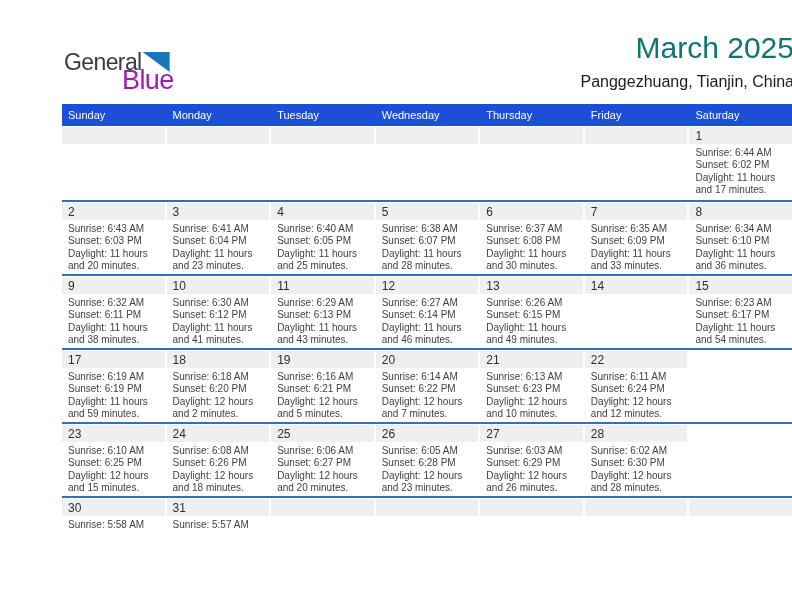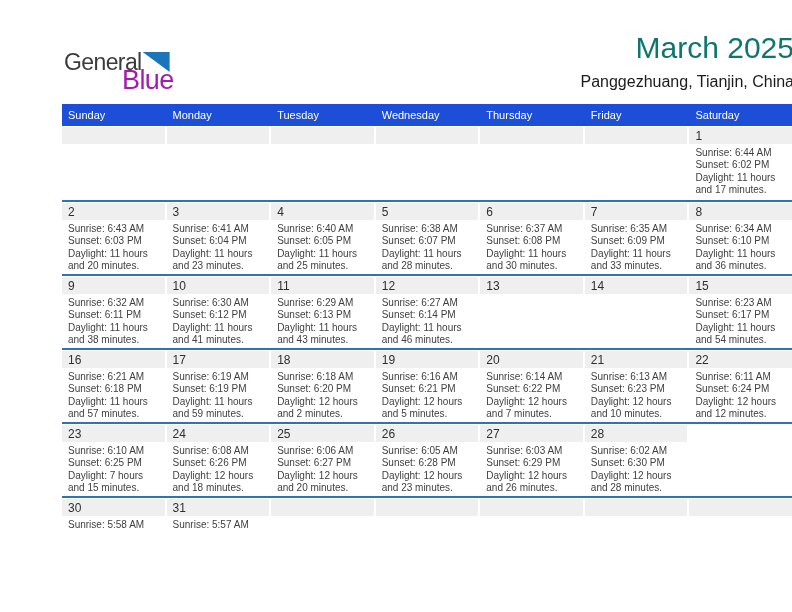--- a/index.html
+++ b/index.html
@@ -195,43 +195,40 @@
           <div class="cell">
             <div class="num">12</div>
             <div class="body">
               <div class="line">Sunrise: 6:27 AM</div>
               <div class="line">Sunset: 6:14 PM</div>
               <div class="line">Daylight: 11 hours and 46 minutes.</div>
             </div>
           </div>
           <div class="cell">
             <div class="num">13</div>
+            <div class="body">
+              <div class="line">Sunrise: 6:26 AM</div>
+              <div class="line">Sunset: 6:15 PM</div>
+              <div class="line">Daylight: 11 hours and 49 minutes.</div>
+            </div>
           </div>
           <div class="cell">
             <div class="num">14</div>
           </div>
           <div class="cell">
             <div class="num">15</div>
             <div class="body">
               <div class="line">Sunrise: 6:23 AM</div>
               <div class="line">Sunset: 6:17 PM</div>
               <div class="line">Daylight: 11 hours and 54 minutes.</div>
             </div>
           </div>
         </div>
         <div class="week">
           <div class="cell">
-            <div class="num">16</div>
-            <div class="body">
-              <div class="line">Sunrise: 6:21 AM</div>
-              <div class="line">Sunset: 6:18 PM</div>
-              <div class="line">Daylight: 11 hours and 57 minutes.</div>
-            </div>
-          </div>
-          <div class="cell">
             <div class="num">17</div>
             <div class="body">
               <div class="line">Sunrise: 6:19 AM</div>
               <div class="line">Sunset: 6:19 PM</div>
               <div class="line">Daylight: 11 hours and 59 minutes.</div>
             </div>
           </div>
           <div class="cell">
             <div class="num">18</div>
             <div class="body">
@@ -272,21 +269,21 @@
               <div class="line">Daylight: 12 hours and 12 minutes.</div>
             </div>
           </div>
         </div>
         <div class="week">
           <div class="cell">
             <div class="num">23</div>
             <div class="body">
               <div class="line">Sunrise: 6:10 AM</div>
               <div class="line">Sunset: 6:25 PM</div>
-              <div class="line">Daylight: 7 hours and 15 minutes.</div>
+              <div class="line">Daylight: 12 hours and 15 minutes.</div>
             </div>
           </div>
           <div class="cell">
             <div class="num">24</div>
             <div class="body">
               <div class="line">Sunrise: 6:08 AM</div>
               <div class="line">Sunset: 6:26 PM</div>
               <div class="line">Daylight: 12 hours and 18 minutes.</div>
             </div>
           </div>

